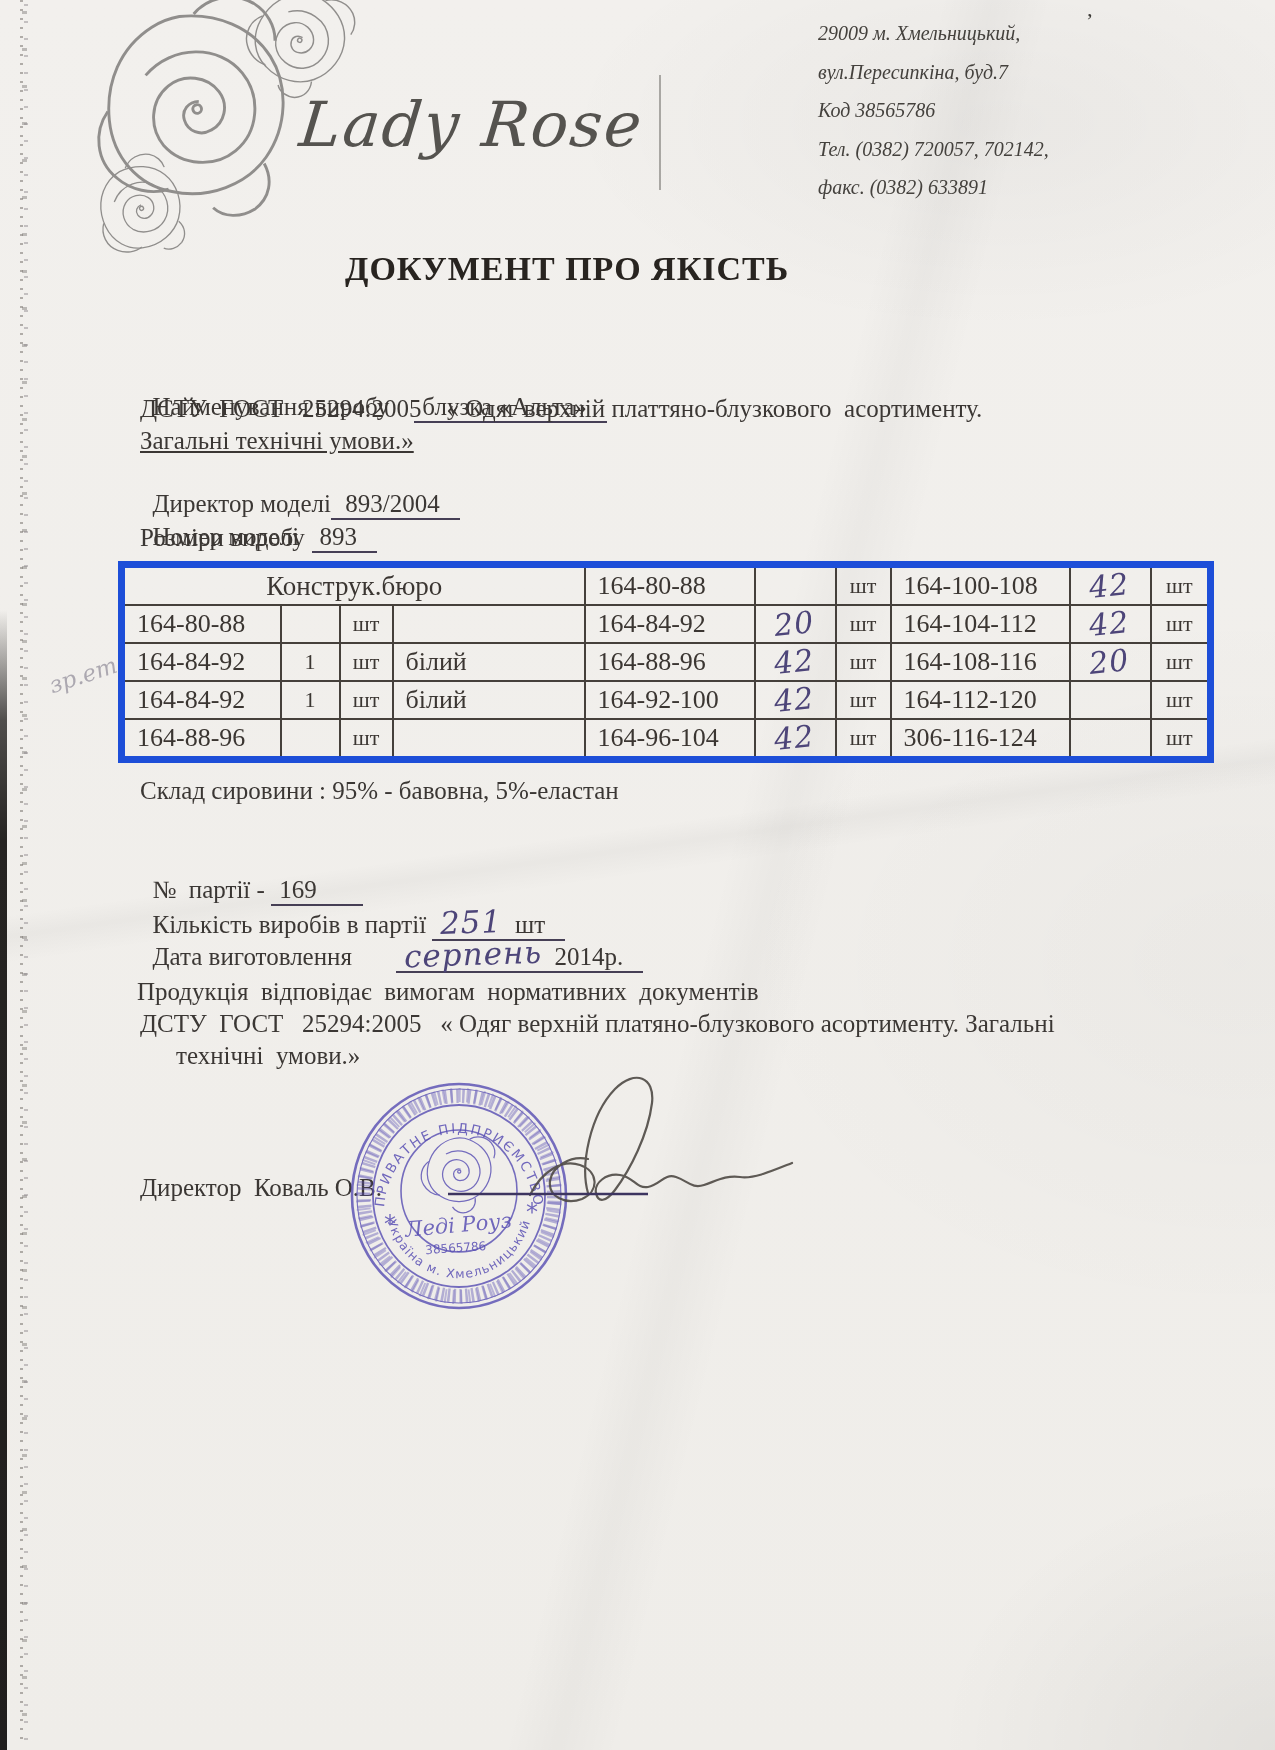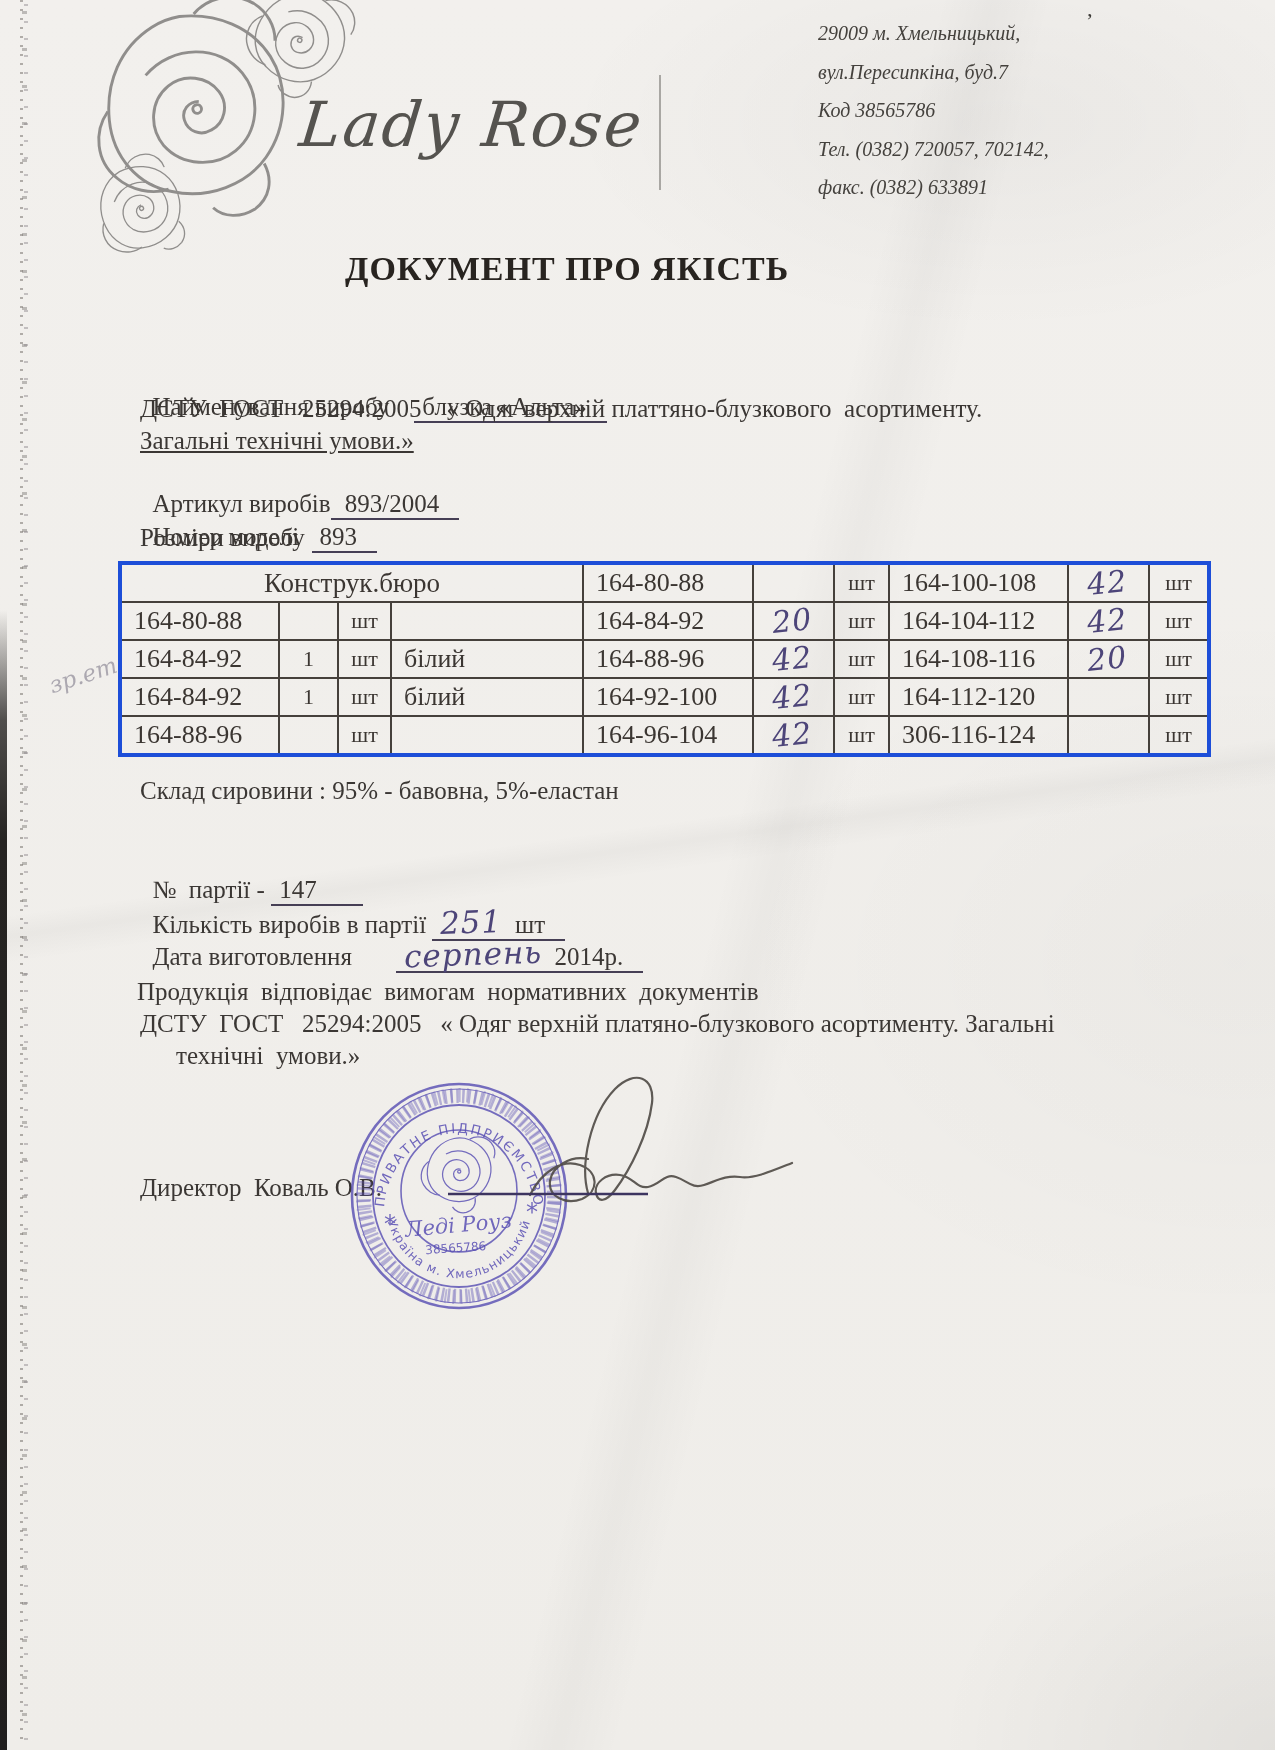--- a/index.html
+++ b/index.html
@@ -50,21 +50,21 @@
   .doc-title{font-weight:bold;font-size:34px;letter-spacing:1px;color:#282420;white-space:pre;}
   .divider{width:2px;background:#a9a7a3;}
   table.sizes{
     position:absolute;left:118px;top:561px;border-collapse:collapse;table-layout:fixed;
     font-size:26px;color:#3b3632;
   }
   table.sizes td{
     border:2px solid #45403b;height:36px;padding:0 0 0 12px;
     overflow:hidden;white-space:nowrap;
   }
-  table.sizes{border:4px solid #1d4ed8;}
+  table.sizes{border:7px solid #1d4ed8;}
   table.sizes td.small{font-size:22px;text-align:center;padding:0;}
   table.sizes td.center{text-align:center;padding:0;font-size:27px;}
   .hw-cell{font-size:30px;transform:rotate(-6deg);position:relative;top:-1px;left:6px;}
   .pencil-note{
     font-family:"DejaVu Serif", serif;font-style:italic;font-size:23px;color:#9b97a2;
     transform:rotate(-18deg);opacity:.8;
   }
   .corner-mark{font-size:22px;color:#3c3a37;}
   svg text{font-family:"DejaVu Sans", sans-serif;}
   .stamp-script{font-family:"DejaVu Serif", serif;font-style:italic;}
@@ -106,21 +106,21 @@
 <div class="abs corner-mark" style="left:1086px;top:8px;">’</div>
 
 <div class="abs doc-title" style="left:345px;top:250px;">ДОКУМЕНТ ПРО ЯКІСТЬ</div>
 
 <div class="line" style="left:140px;top:360px;">
   <span>Найменування виробу    </span><span class="ul">блузка «Альта»</span>
 </div>
 <div class="line" style="left:140px;top:393px;">ДСТУ  ГОСТ   25294:2005    « Одяг верхній платтяно-блузкового  асортименту.</div>
 <div class="line" style="left:140px;top:425px;text-decoration:underline;">Загальні технічні умови.»</div>
 <div class="line" style="left:140px;top:457px;">
-  <span>Артикул виробів</span><span class="ul"> 893/2004</span>
+  <span>Директор моделі</span><span class="ul"> 893/2004</span>
 </div>
 <div class="line" style="left:140px;top:490px;">
   <span>Номер моделі  </span><span class="ul">893</span>
 </div>
 <div class="line" style="left:140px;top:522px;">Розміри виробу</div>
 
 <table class="sizes">
   <colgroup>
     <col style="width:159px">
       <col style="width:59px">
@@ -192,21 +192,21 @@
         <td class="small">шт</td>
       </tr>
     </tbody>
 </table>
 
 <div class="abs pencil-note" style="left:48px;top:662px;">зр.ет</div>
 
 <div class="line" style="left:140px;top:775px;">Склад сировини : 95% - бавовна, 5%-еластан</div>
 
 <div class="line" style="left:140px;top:843px;">
-  <span>№  партії - </span><span class="ul" style="padding-right:46px;">147</span>
+  <span>№  партії - </span><span class="ul" style="padding-right:46px;">169</span>
 </div>
 <div class="line" style="left:140px;top:876px;">
   <span>Кількість виробів в партії </span><span class="ul"><span class="hw hw-inline">251</span><span>  шт</span></span>
 </div>
 <div class="line" style="left:140px;top:908px;">
   <span>Дата виготовлення       </span><span class="ul"><span class="hw hw-inline">серпень</span><span>  2014р.</span></span>
 </div>
 
 <div class="line" style="left:137px;top:976px;">Продукція  відповідає  вимогам  нормативних  документів</div>
 <div class="line" style="left:140px;top:1008px;">ДСТУ  ГОСТ   25294:2005   « Одяг верхній платяно-блузкового асортименту. Загальні</div>

